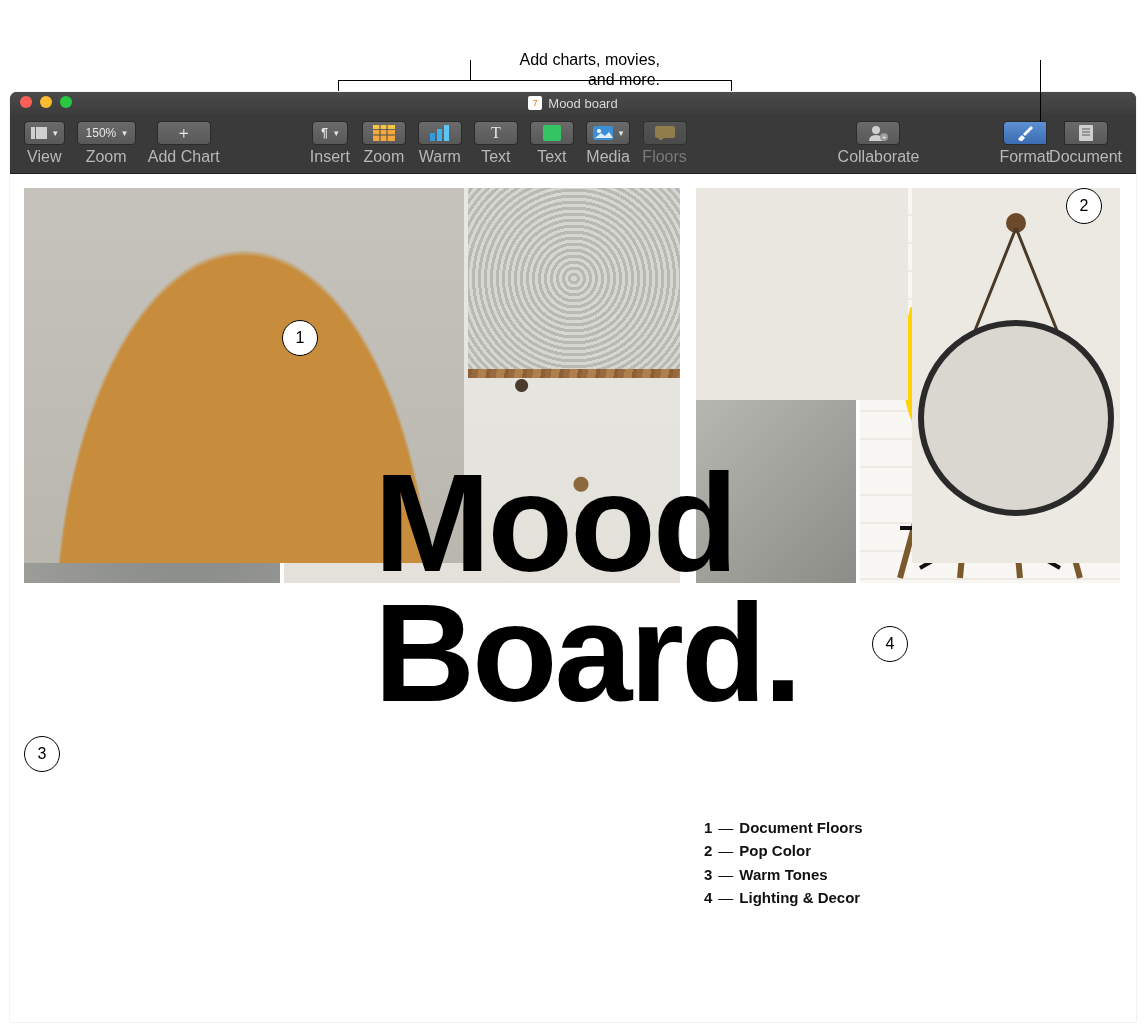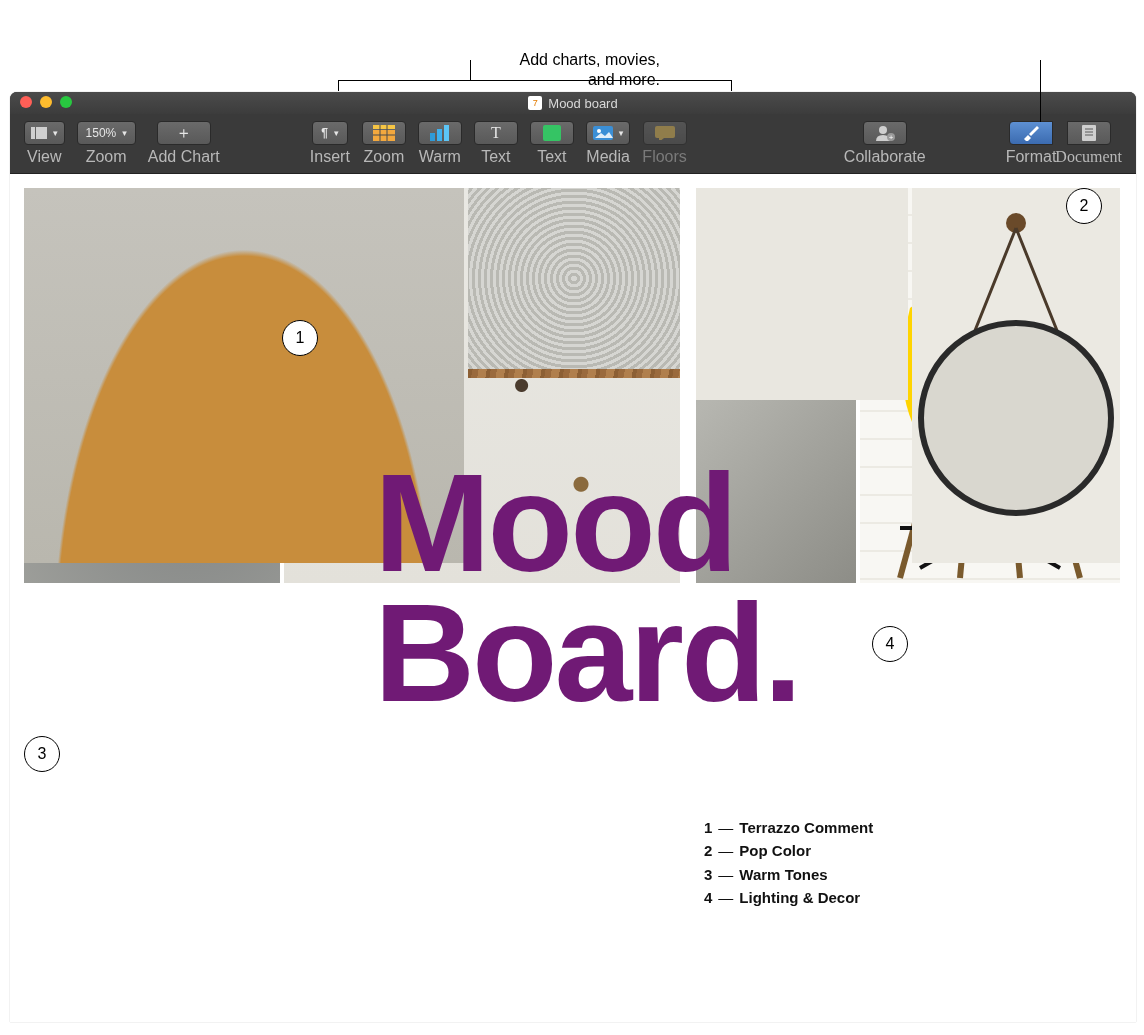--- a/index.html
+++ b/index.html
@@ -135,21 +135,21 @@
     position:absolute;
     width:36px;height:36px;border-radius:50%;
     border:1.5px solid #000;background:#fff;
     display:flex;align-items:center;justify-content:center;
     font-size:16px;font-weight:500;z-index:3;
   }
   .big-title {
     position:absolute;
     font-size: 140px;
     font-weight: 800;
-    color:#701a75;
+    color:#000000;
     line-height: 0.93;
     letter-spacing: -3px;
     z-index: 2;
     left: 350px;
     top: 270px;
     pointer-events:none;
   }
   .legend {
     position:absolute;
     font-size:15px;
@@ -322,21 +322,21 @@
     <div class="tool-group">
       <div class="tool-item">
         <div class="btn format-active" style="border-radius:4px 0 0 4px;">
           <svg width="18" height="16" viewBox="0 0 18 16">
             <path d="M2 14 L6 10 L9 13 L5 17 Z" fill="#fff"></path>
             <path d="M7 9 L15 1 L17 3 L9 11 Z" fill="#fff"></path>
           </svg>
         </div>
         <div class="tool-label">Format</div>
       </div>
-      <div class="tool-item" style="margin-left:-7px;font-family:Liberation Serif, serif;">
+      <div class="tool-item" style="margin-left:-7px;">
         <div class="btn" style="border-radius:0 4px 4px 0;">
           <svg width="14" height="16" viewBox="0 0 14 16">
             <rect width="14" height="16" rx="1" fill="#cfcfcf"></rect>
             <line x1="3" y1="4" x2="11" y2="4" stroke="#5a5a5a"></line>
             <line x1="3" y1="7" x2="11" y2="7" stroke="#5a5a5a"></line>
             <line x1="3" y1="10" x2="11" y2="10" stroke="#5a5a5a"></line>
           </svg>
         </div>
         <div class="tool-label">Document</div>
       </div>
@@ -384,20 +384,20 @@
       <div class="tile" style="left:672px;top:626;width:212px;height:159px;background:#e9e7e0;"></div>
 
       <div class="big-title">Mood<br>Board.</div>
 
       <div class="bubble" style="left:258px;top:132px;">1</div>
       <div class="bubble" style="left:1042px;top:0px;">2</div>
       <div class="bubble" style="left:0px;top:548px;">3</div>
       <div class="bubble" style="left:848px;top:438px;">4</div>
 
       <div class="legend" style="left:680px;top:628px;">
-        <div><span>1</span><span class="dash">—</span><span>Terrazzo Comment</span></div>
+        <div><span>1</span><span class="dash">—</span><span>Document Floors</span></div>
         <div><span>2</span><span class="dash">—</span><span>Pop Color</span></div>
         <div><span>3</span><span class="dash">—</span><span>Warm Tones</span></div>
         <div><span>4</span><span class="dash">—</span><span>Lighting &amp; Decor</span></div>
       </div>
     </div>
   </div>
 </div>
 
 </body></html>

